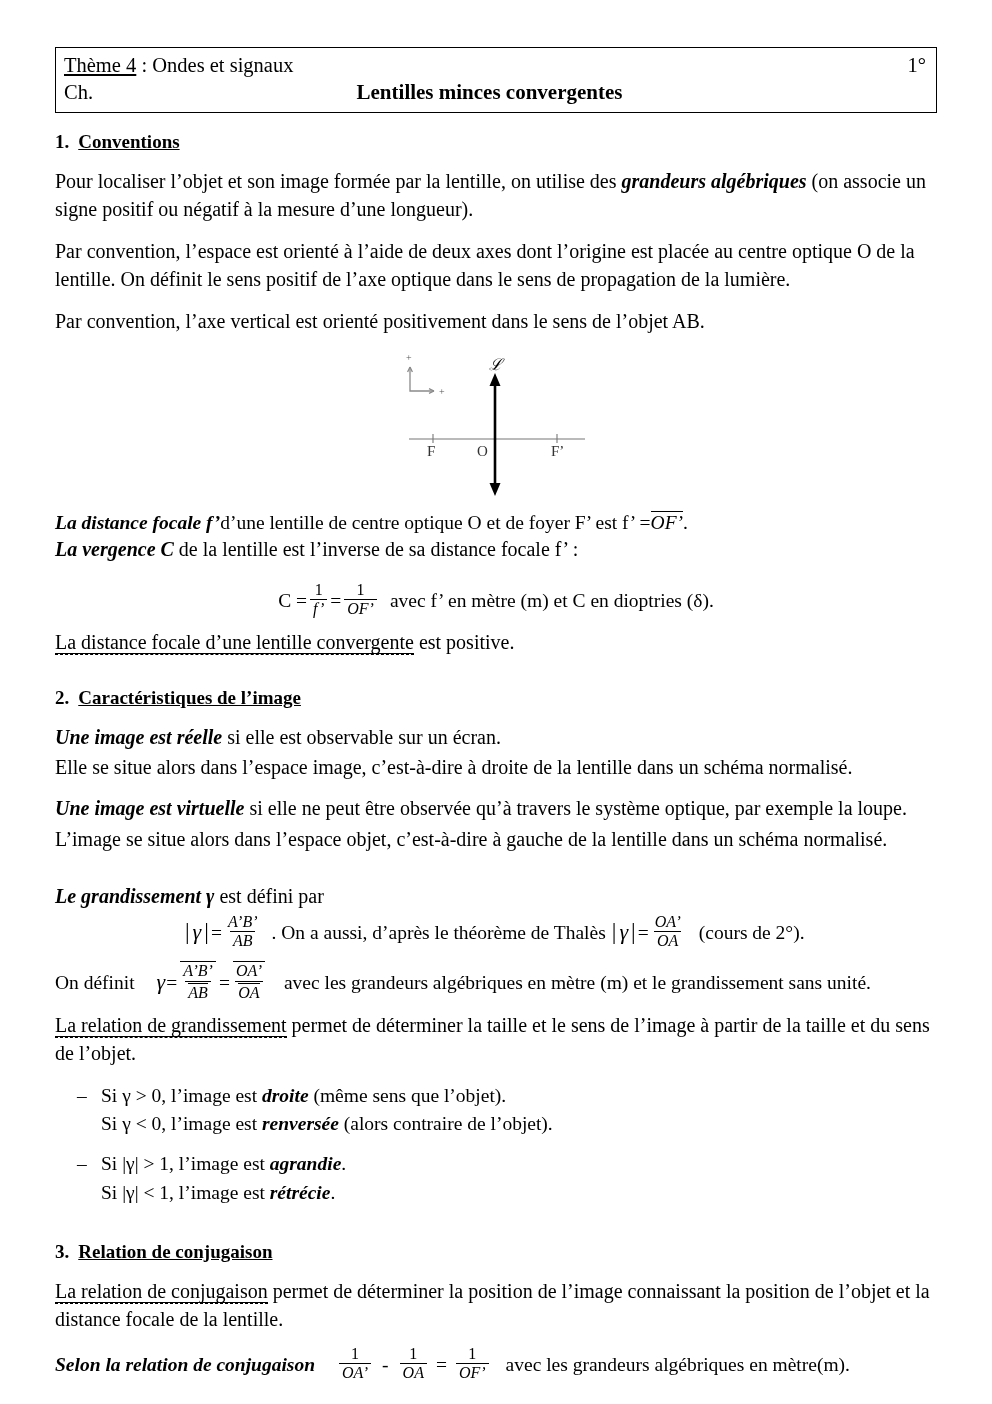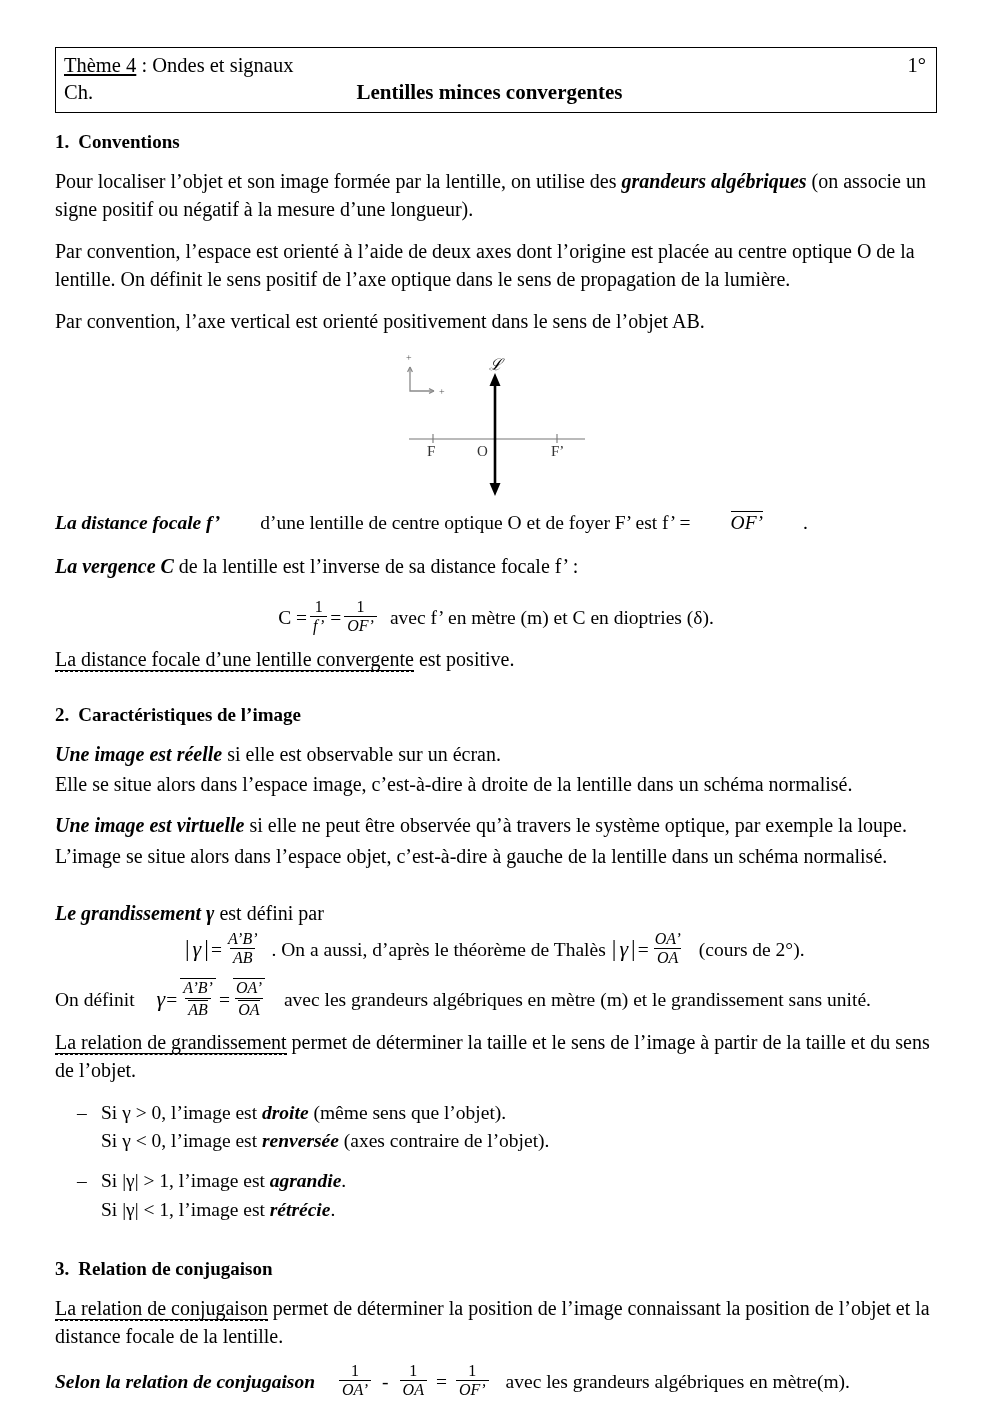--- a/index.html
+++ b/index.html
@@ -61,20 +61,21 @@
   .section-heading {
     font-weight: bold;
     font-size: 19px;
     margin: 0 0 14px 0;
     display: flex;
     gap: 9px;
   }
   .section-heading .num { flex: 0 0 auto; }
   .section-heading .title {
     flex: 0 0 auto;
+    text-decoration: underline;
   }
   .sec-pad-top { margin-top: 30px; }
 
   
   p.para {
     font-size: 20px;
     line-height: 1.42;
     margin: 0 0 13px 0;
     text-align: left;
   }
@@ -208,21 +209,21 @@
       <path d="M 106 22 L 100.5 35 L 111.5 35 Z" fill="#000"></path>
       <path d="M 106 145 L 100.5 132 L 111.5 132 Z" fill="#000"></path>
 
       <text x="100" y="19" font-family="'Liberation Serif', serif" font-style="italic" font-size="16" fill="#000">ℒ</text>
       <text x="38" y="105" font-family="'Liberation Serif', serif" font-size="15" fill="#333">F</text>
       <text x="88" y="105" font-family="'Liberation Serif', serif" font-size="15" fill="#333">O</text>
       <text x="162" y="105" font-family="'Liberation Serif', serif" font-size="15" fill="#333">F’</text>
     </svg>
   </div>
 
-  <div class="mathline" style="margin-bottom:17px;gap:40px;">
+  <div class="mathline" style="margin-bottom:0;">
     <span class="bi">La distance focale f’</span>
         <span> d’une lentille de centre optique O et de foyer F’ est f’ = </span>
         <span class="ovl ital-math">OF’</span>
         <span>.</span>
   </div>
 
   <p class="para tight" style="margin-bottom:19px;"><span class="bi">La vergence C</span><span> de la lentille est l’inverse de sa distance focale f’ :</span></p>
 
   <div class="mathline center-line" style="margin: 6px 0 10px 0;">
     <span>C =</span>
@@ -289,21 +290,21 @@
     </span>
     <span style="padding-left:16px;">avec les grandeurs algébriques en mètre (m) et le grandissement sans unité.</span>
   </div>
 
   <p class="para"><span class="dblunder">La relation de grandissement</span><span> permet de déterminer la taille et le sens de l’image à partir de la taille et du sens de l’objet.</span></p>
 
   <ul class="dashlist">
     <li>
       <span class="dash">–</span>
       <span class="sub-line"><span>Si γ &gt; 0, l’image est </span><span class="bi">droite</span><span> (même sens que l’objet).</span></span>
-      <span class="sub-line"><span>Si γ &lt; 0, l’image est </span><span class="bi">renversée</span><span> (axes contraire de l’objet).</span></span>
+      <span class="sub-line"><span>Si γ &lt; 0, l’image est </span><span class="bi">renversée</span><span> (alors contraire de l’objet).</span></span>
     </li>
     <li>
       <span class="dash">–</span>
       <span class="sub-line"><span>Si |γ| &gt; 1, l’image est </span><span class="bi">agrandie</span><span>.</span></span>
       <span class="sub-line"><span>Si |γ| &lt; 1, l’image est </span><span class="bi">rétrécie</span><span>.</span></span>
     </li>
   </ul>
 
   <div class="section-heading" style="margin-top:34px;">
     <span class="num">3.</span>

